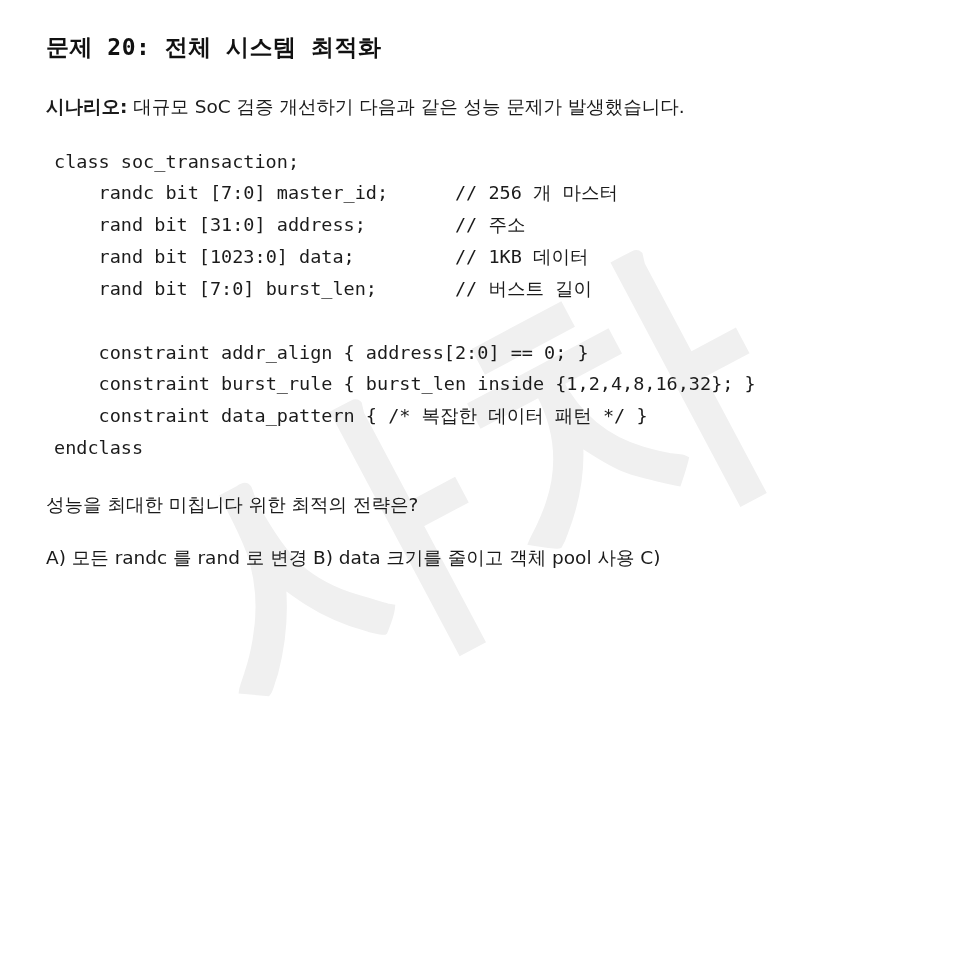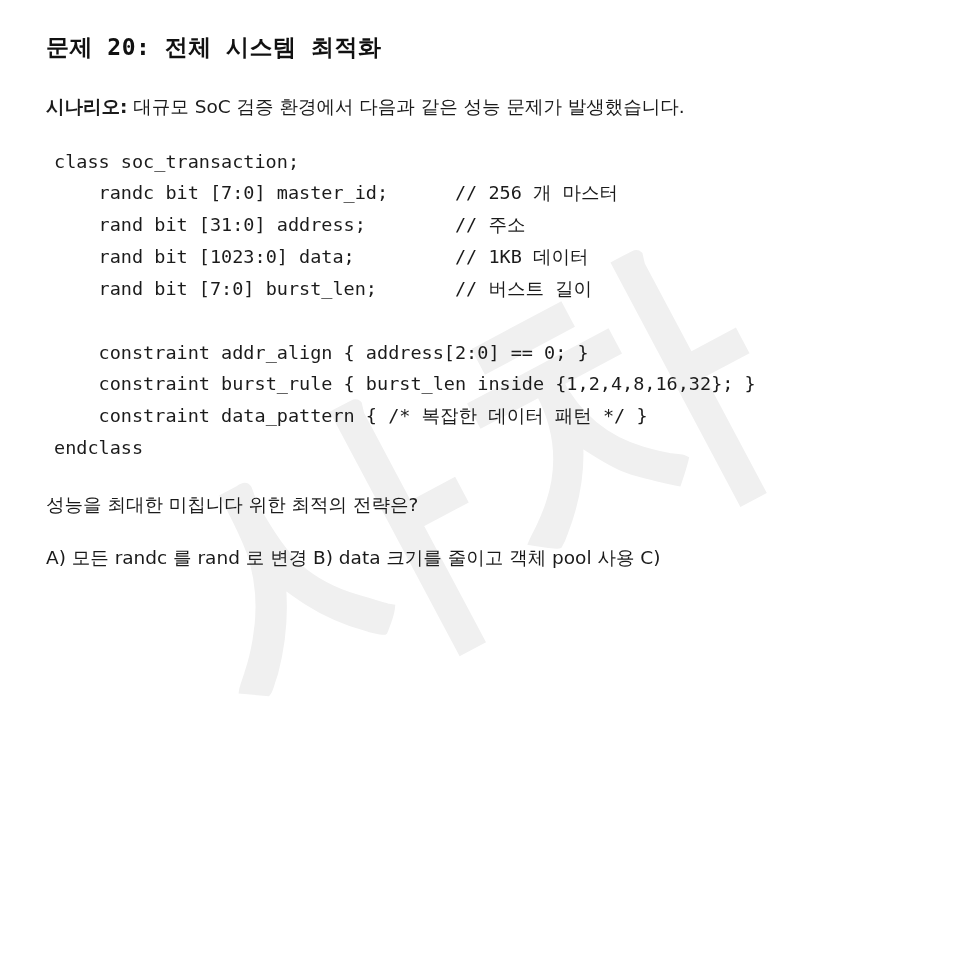--- a/index.html
+++ b/index.html
@@ -119,21 +119,21 @@
 </style>
 </head>
 <body>
 
 <div class="watermark">사차</div>
 
 <div class="page">
 
   <h1 class="doc-title">문제 20: 전체 시스템 최적화</h1>
 
-  <p class="para"><span class="lbl">시나리오:</span><span> 대규모 SoC 검증 환경에서 다음과 같은 성능 문제가 발생했습니다.</span></p>
+  <p class="para"><span class="lbl">시나리오:</span><span> 대규모 SoC 검증 개선하기 다음과 같은 성능 문제가 발생했습니다.</span></p>
 
   <pre class="code-block">class soc_transaction;
     randc bit [7:0] master_id;      // 256 개 마스터
     rand bit [31:0] address;        // 주소
     rand bit [1023:0] data;         // 1KB 데이터
     rand bit [7:0] burst_len;       // 버스트 길이
 
     constraint addr_align { address[2:0] == 0; }
     constraint burst_rule { burst_len inside {1,2,4,8,16,32}; }
     constraint data_pattern { /* 복잡한 데이터 패턴 */ }

